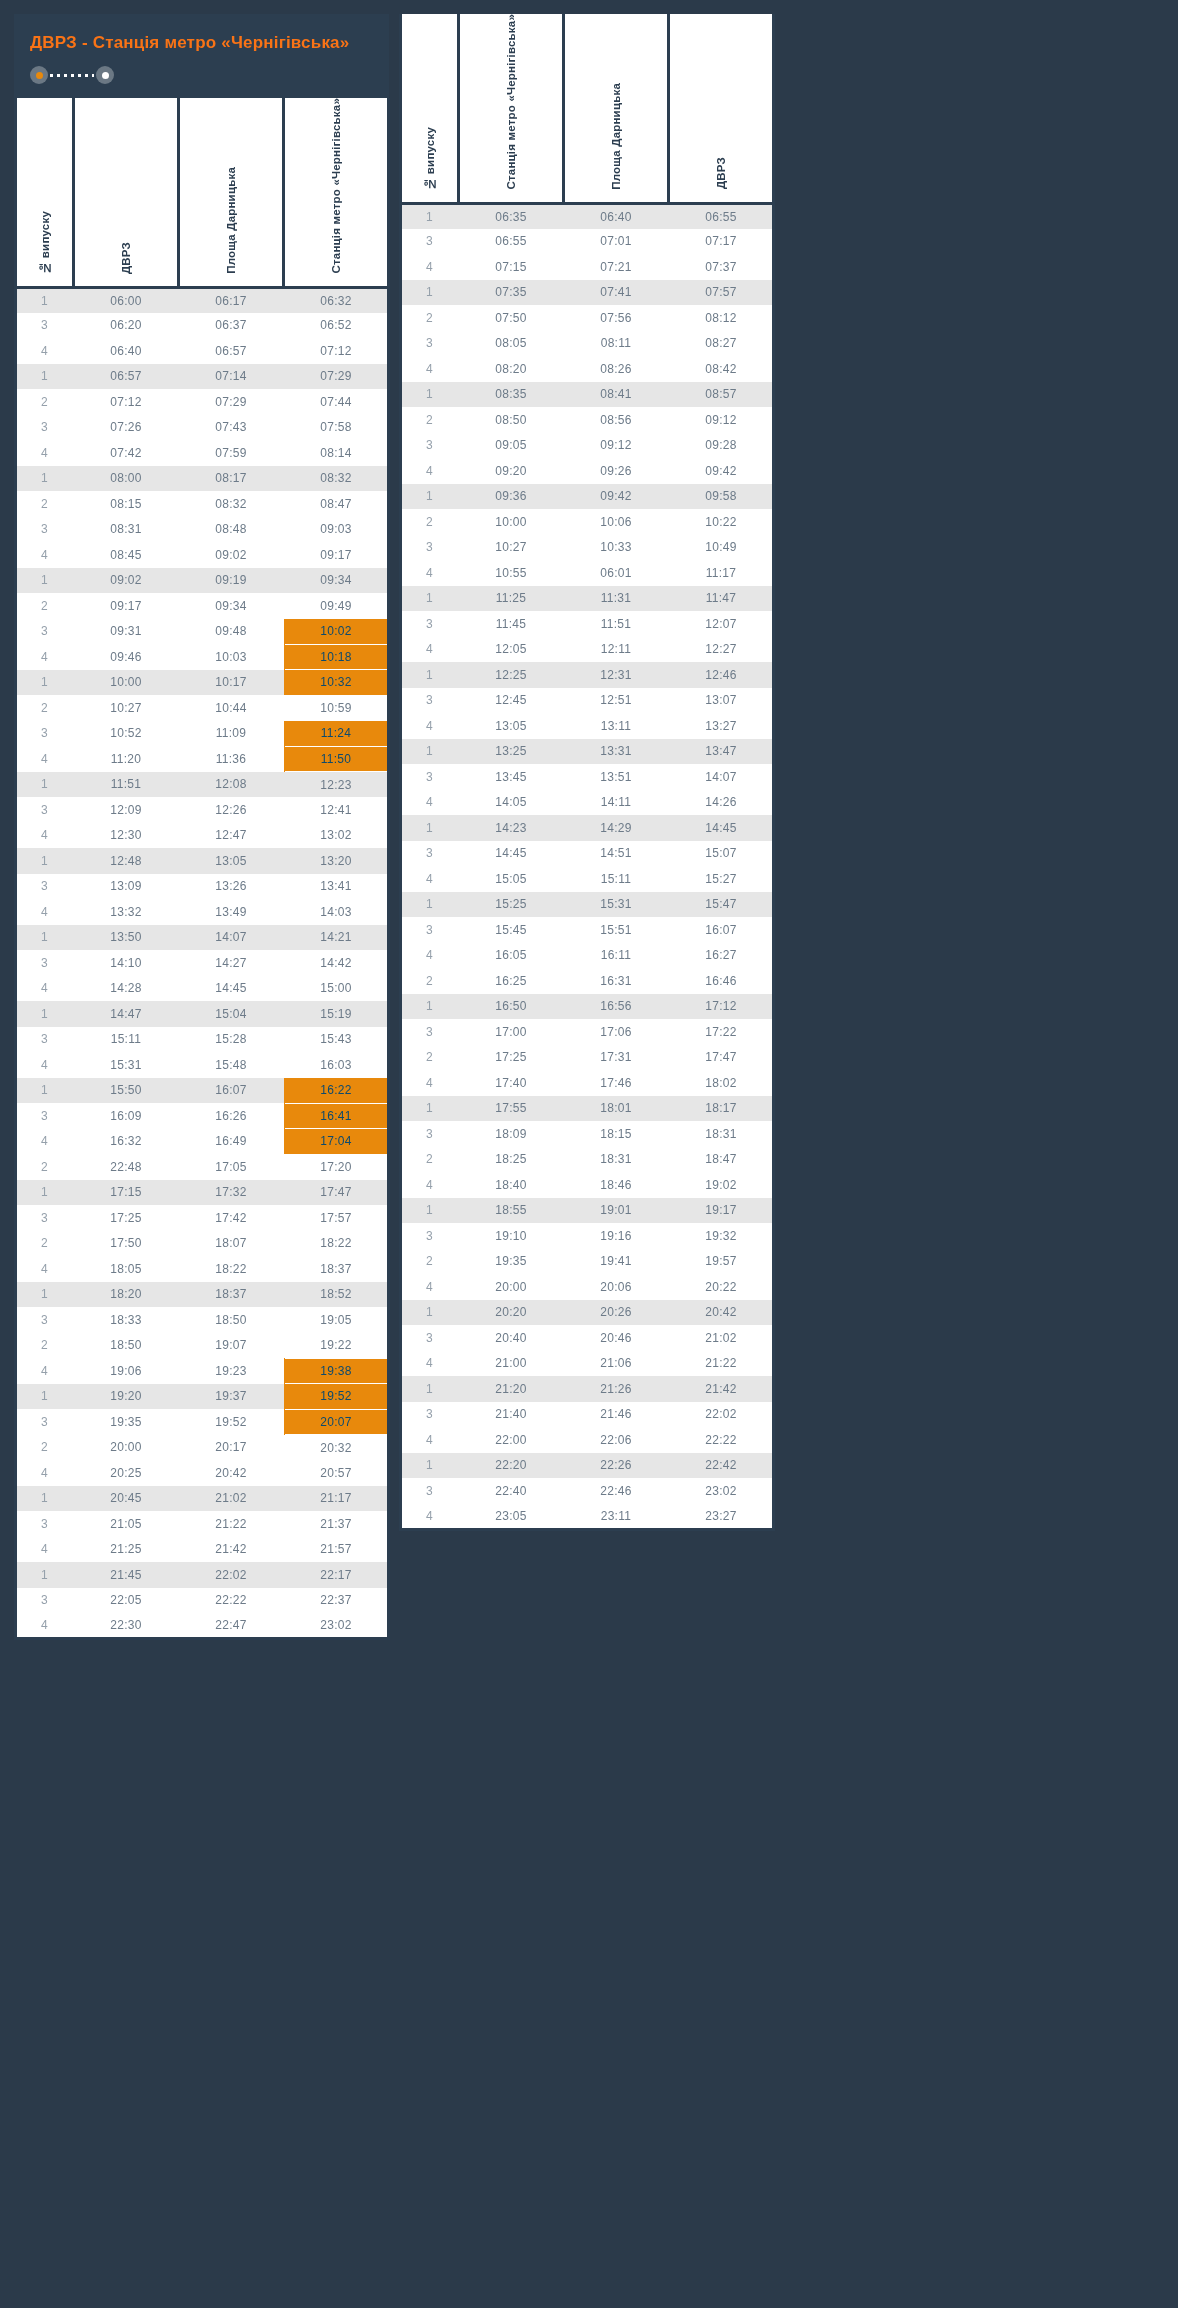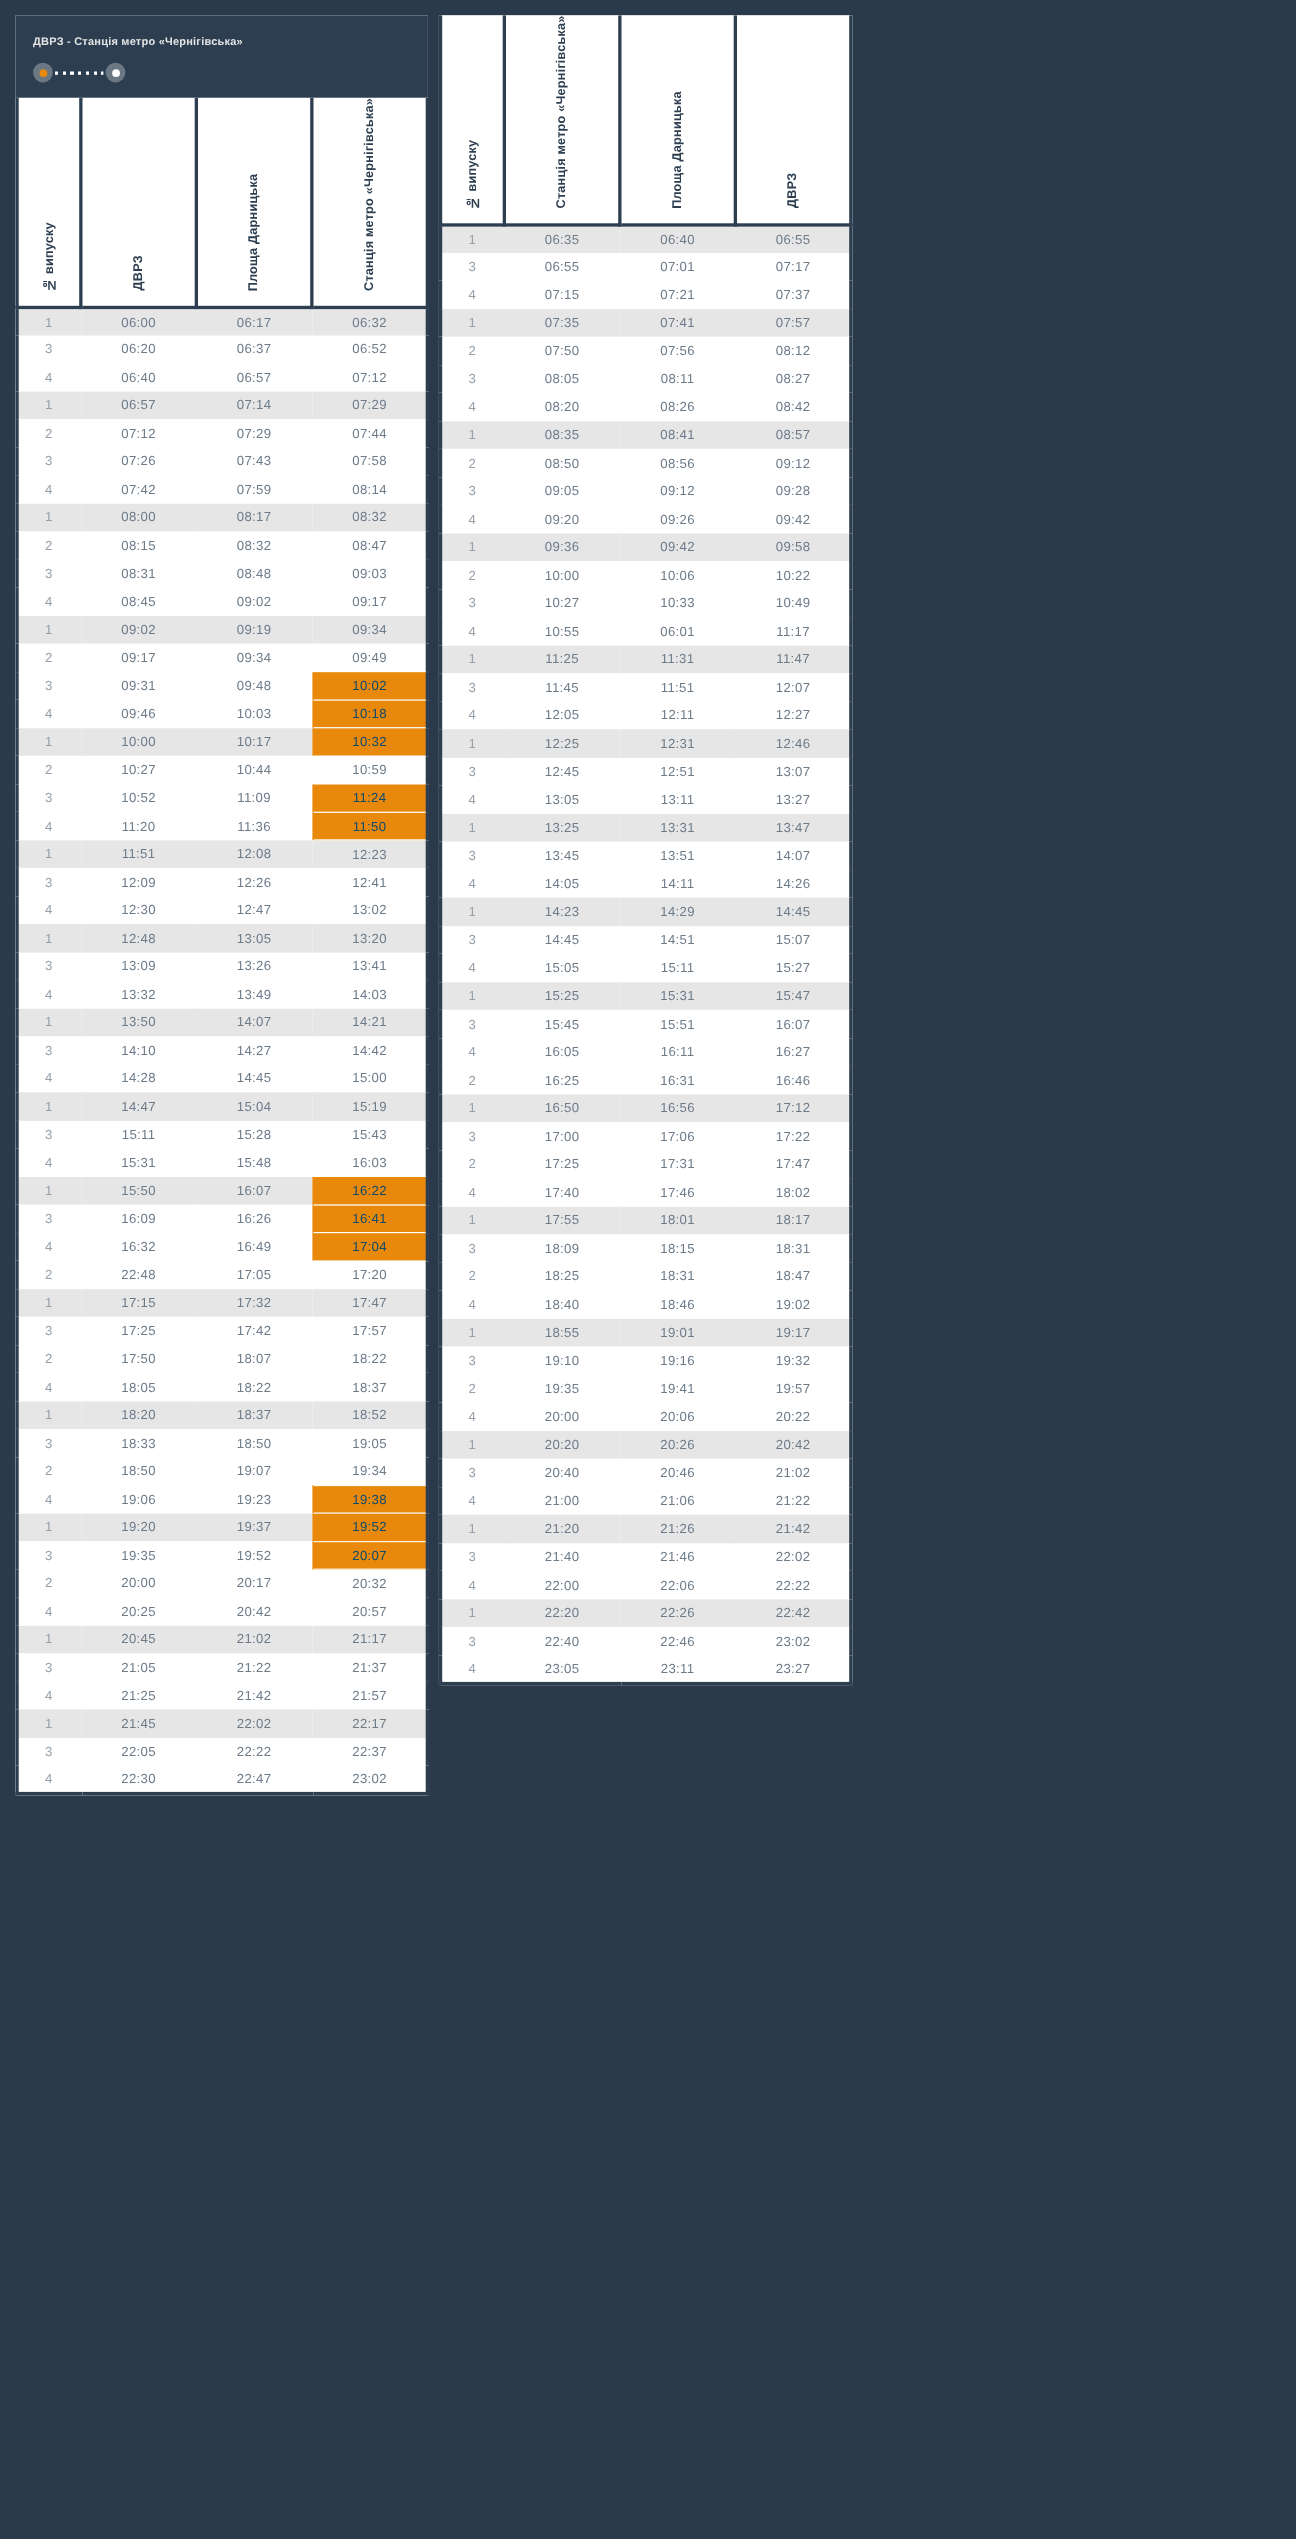--- a/index.html
+++ b/index.html
@@ -24,22 +24,22 @@
     background: #ffffff;
   }
   .panel:first-child { margin-left: 14px; }
   .panel + .panel { margin-left: 10px; }
 
   .panel-header {
     background: #2c3e50;
     padding: 18px 16px 14px 16px;
   }
   .panel-title {
-    color: #e5e5e5;
-    font-size: 10px;
+    color: #f97316;
+    font-size: 17px;
     font-weight: bold;
     letter-spacing: 0.2px;
     line-height: 1.3;
     white-space: nowrap;
   }
   .route-dots {
     margin-top: 12px;
     display: flex;
     align-items: center;
   }
@@ -379,21 +379,21 @@
             <tr>
               <td class="num">3</td>
               <td>18:33</td>
               <td>18:50</td>
               <td>19:05</td>
             </tr>
             <tr>
               <td class="num">2</td>
               <td>18:50</td>
               <td>19:07</td>
-              <td>19:34</td>
+              <td>19:22</td>
             </tr>
             <tr>
               <td class="num">4</td>
               <td>19:06</td>
               <td>19:23</td>
               <td class="hl">19:38</td>
             </tr>
             <tr class="alt">
               <td class="num">1</td>
               <td>19:20</td>

